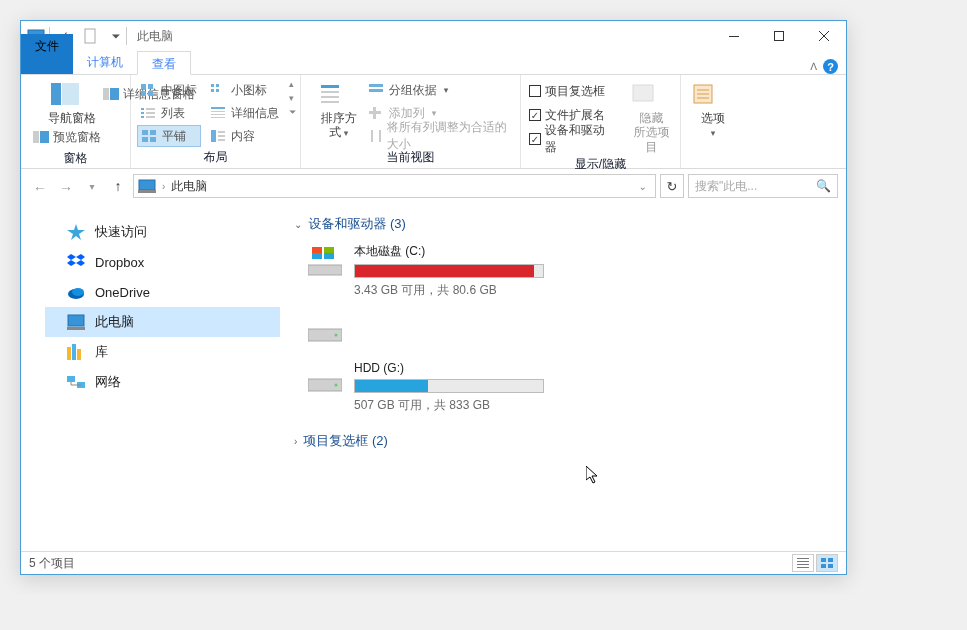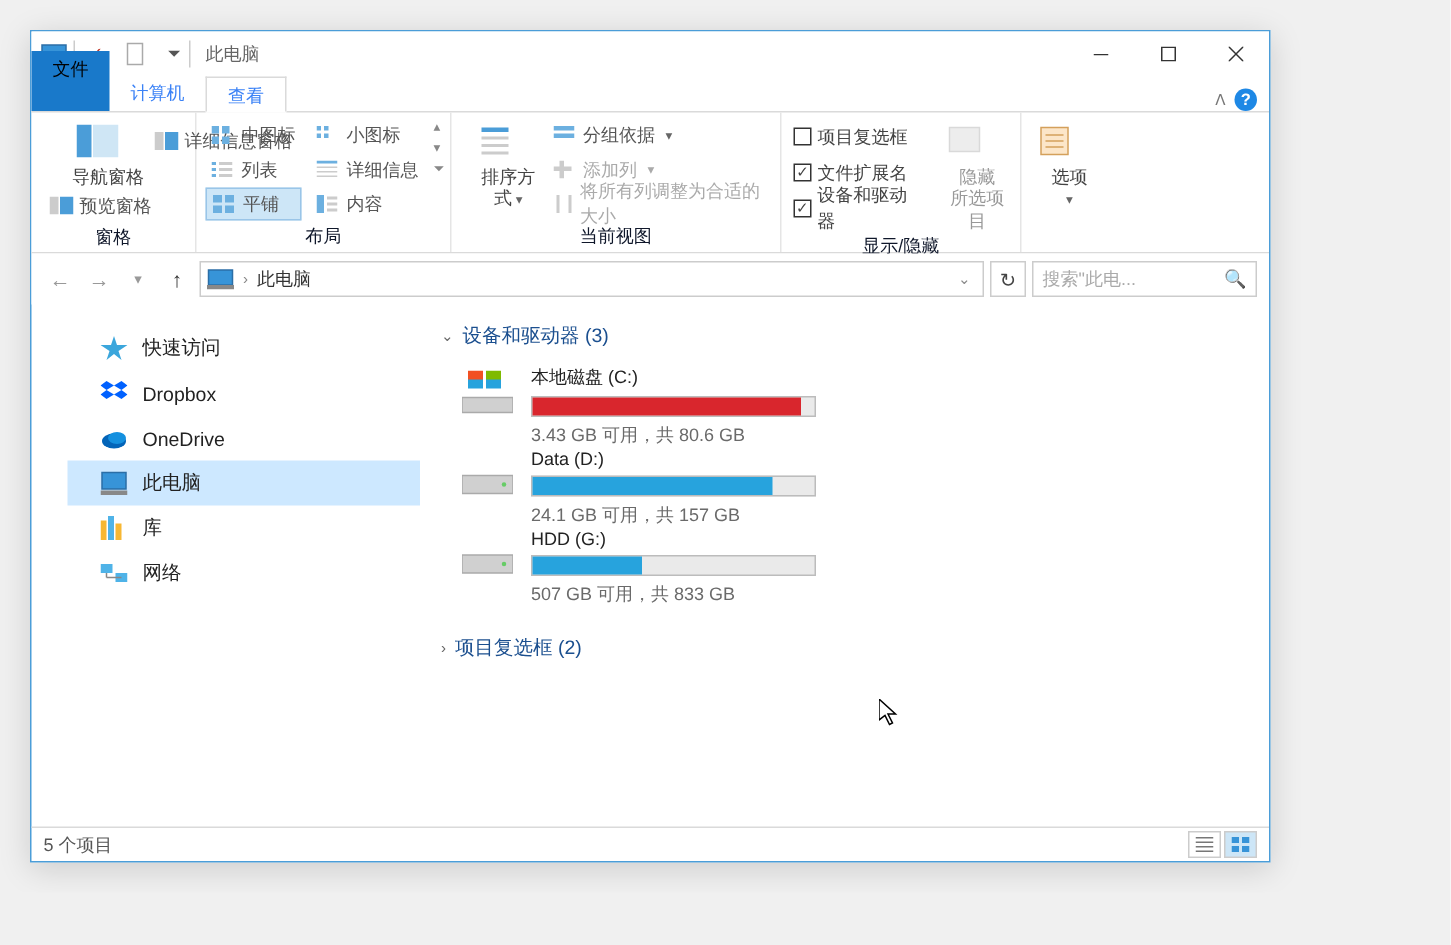--- a/index.html
+++ b/index.html
@@ -56,21 +56,21 @@
 
     
     .body { flex: 1; display: flex; overflow: hidden; }
     .nav { width: 235px; padding: 14px 0; font-size: 13px; margin-left: 24px; }
     .nav-item { height: 30px; display: flex; align-items: center; padding-left: 22px; gap: 10px; color: #222; }
     .nav-item.selected { background: #cde8ff; }
     .nav-icon { width: 18px; height: 16px; display: inline-flex; }
     .content { flex: 1; padding: 12px 14px; overflow: auto; }
     .group-head { display: flex; align-items: center; gap: 6px; font-size: 13px; color: #1b4f8f; margin-bottom: 10px; }
     .group-head .chev { font-size: 10px; color: #666; }
-    .drives { display: flex; flex-wrap: wrap; gap: 0 30px; margin-left: 12px; margin-bottom: 18px; }
+    .drives { display: flex; flex-wrap: wrap; gap: 12px 30px; margin-left: 12px; margin-bottom: 18px; }
     .drive { display: flex; gap: 10px; width: 250px; }
     .drive-icon { width: 38px; height: 38px; display: flex; align-items: center; justify-content: center; }
     .drive-info { flex: 1; }
     .drive-name { font-size: 12px; color: #222; margin-bottom: 4px; }
     .drive-bar { width: 190px; height: 14px; border: 1px solid #bcbcbc; background: #eaeaea; position: relative; }
     .drive-fill { height: 100%; }
     .drive-text { font-size: 12px; color: #6a6a6a; margin-top: 4px; }
 
     
     .status { height: 23px; border-top: 1px solid #dadada; display: flex; align-items: center; padding: 0 8px; font-size: 12px; color: #555; }
@@ -447,27 +447,20 @@
               <div class="drive-text">3.43 GB 可用，共 80.6 GB</div>
             </div>
           </div>
           <div class="drive">
             <div class="drive-icon">
               <svg width="34" height="30">
                 <rect x="0" y="14" width="34" height="12" fill="#d0d0d0" stroke="#aaa"></rect>
                 <circle cx="28" cy="20" r="1.5" fill="#6c6"></circle>
               </svg>
             </div>
-            <div class="drive-info">
-              <div class="drive-name">Data (D:)</div>
-              <div class="drive-bar">
-                <div class="drive-fill" style="width:85%;background:#27a3dd"></div>
-              </div>
-              <div class="drive-text">24.1 GB 可用，共 157 GB</div>
-            </div>
           </div>
           <div class="drive">
             <div class="drive-icon">
               <svg width="34" height="30">
                 <rect x="0" y="14" width="34" height="12" fill="#d0d0d0" stroke="#aaa"></rect>
                 <circle cx="28" cy="20" r="1.5" fill="#6c6"></circle>
               </svg>
             </div>
             <div class="drive-info">
               <div class="drive-name">HDD (G:)</div>

